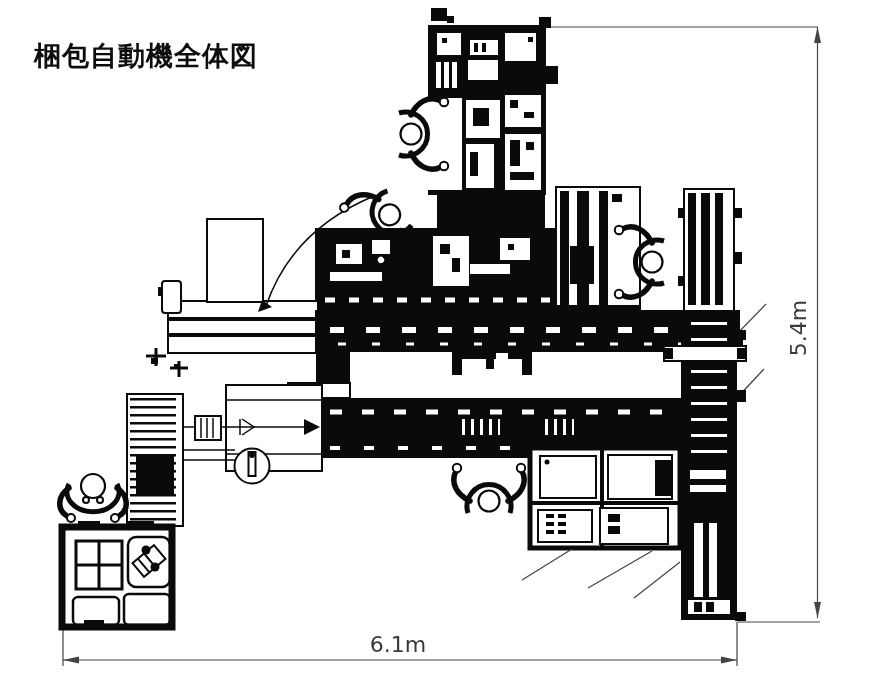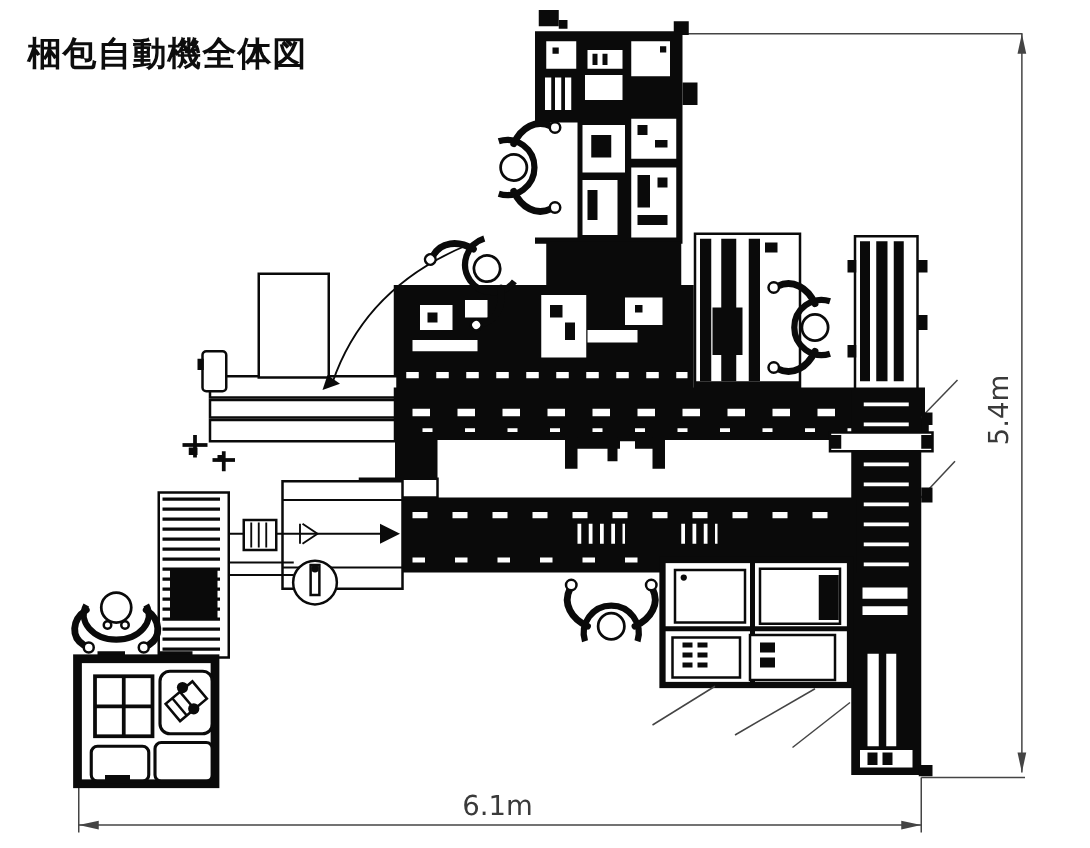--- a/index.html
+++ b/index.html
@@ -1,19 +1,19 @@
 <!DOCTYPE html>
 <html><head>
 <meta charset="utf-8">
 <style>
   html,body{margin:0;padding:0;background:#ffffff;}
   body{width:872px;height:678px;overflow:hidden;}
   .canvas{position:relative;width:872px;height:678px;background:#ffffff;
           font-family:"DejaVu Sans",sans-serif;}
-  .title{position:absolute;left:18px;top:24px;margin:4px;font-size:27px;
+  .title{position:absolute;left:18px;top:24px;margin:16px;font-size:27px;
          font-weight:bold;color:#0d0d0d;letter-spacing:1px;line-height:1.2;}
   .drawing{position:absolute;left:0;top:0;}
   .dim-text{font-size:22px;fill:#3a3a3a;}
   .ink{fill:#0a0a0a;}
   .outline{fill:#ffffff;stroke:#0a0a0a;stroke-width:2;}
   .thin{stroke:#0a0a0a;stroke-width:1.5;fill:none;}
   .dimline{stroke:#444444;stroke-width:1.2;fill:none;}
   .arm{stroke:#0a0a0a;stroke-width:5.5;fill:none;stroke-linecap:round;}
   .bodyarc{stroke:#0a0a0a;stroke-width:5;fill:none;}
   .hand{fill:#ffffff;stroke:#0a0a0a;stroke-width:2;}

